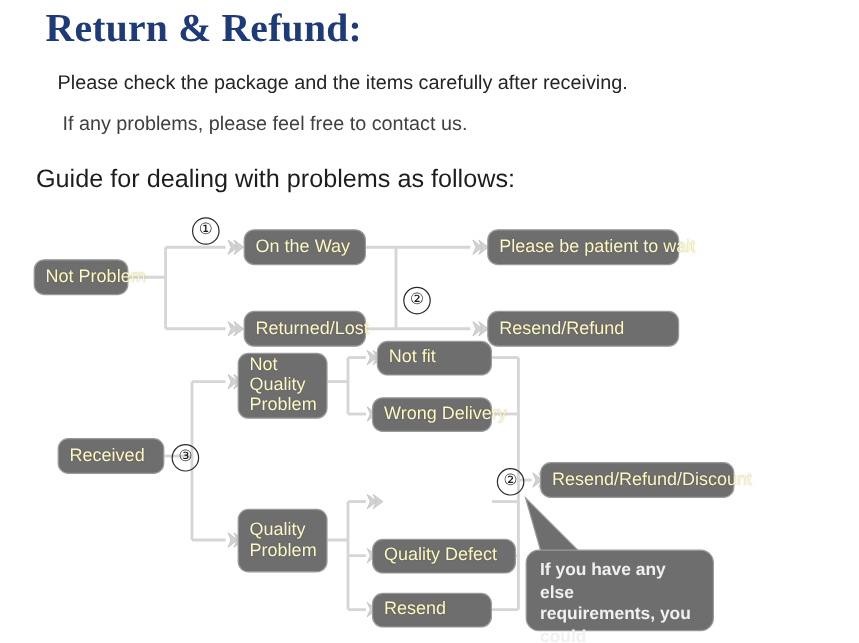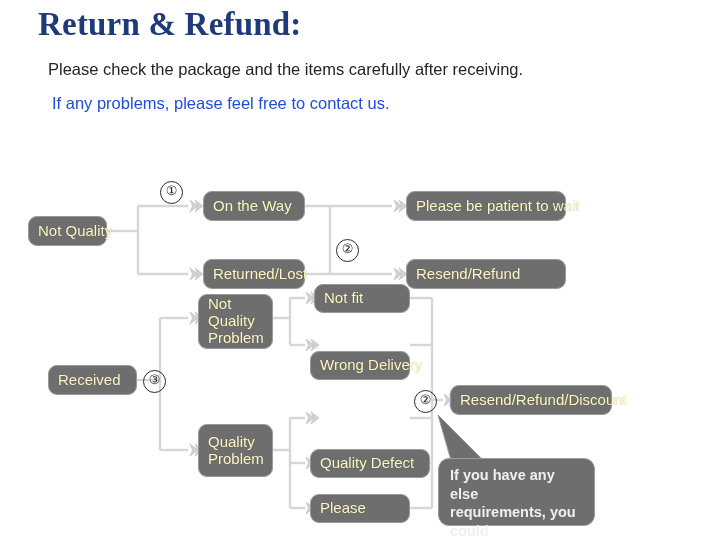--- a/index.html
+++ b/index.html
@@ -15,21 +15,21 @@
     font-family:"Liberation Serif","DejaVu Serif",serif;
     font-weight:bold;font-size:33px;letter-spacing:.2px;
     color:#1f3a78;white-space:nowrap;line-height:1;
   }
   .sub1{
     position:absolute;left:48px;top:60px;
     font-size:16.5px;color:#242424;white-space:nowrap;
   }
   .sub2{
     position:absolute;left:52px;top:94px;
-    font-size:16.5px;color:#1d4ed8;white-space:nowrap;
+    font-size:16.5px;color:#404040;white-space:nowrap;
   }
   .guide{
     position:absolute;left:30px;top:138px;
     font-size:21px;color:#1d1d1d;white-space:nowrap;
   }
 
   
   #chart{position:absolute;left:0;top:178px;width:716px;height:358px;}
   #wires{position:absolute;left:0;top:0;width:716px;height:358px;}
 
@@ -61,20 +61,21 @@
   .bubble-tail{position:absolute;}
 </style>
 </head>
 <body>
 
 <div id="root">
 
   <div class="title">Return &amp; Refund:</div>
   <div class="sub1">Please check the package and the items carefully after receiving.</div>
   <div class="sub2">If any problems, please feel free to contact us.</div>
+  <div class="guide">Guide for dealing with problems as follows:</div>
 
   <div id="chart">
 
     <svg id="wires" viewBox="0 0 716 358">
       <defs>
         <g id="chev">
           <path d="M0,-6 L8,0 L0,6 L2.6,0 Z" fill="#d2d2d2" stroke="#c2c2c2" stroke-width="0.7"></path>
           <path d="M5,-6 L13,0 L5,6 L7.6,0 Z" fill="#d2d2d2" stroke="#c2c2c2" stroke-width="0.7"></path>
         </g>
       </defs>
@@ -127,47 +128,47 @@
         <use href="#chev" x="190" y="272"></use>
         <use href="#chev" x="306" y="120"></use>
         <use href="#chev" x="306" y="167"></use>
         <use href="#chev" x="306" y="240"></use>
         <use href="#chev" x="306" y="285"></use>
         <use href="#chev" x="306" y="330"></use>
         <use href="#chev" x="444" y="222"></use>
       </g>
     </svg>
 
-    <div class="node" style="left:28px;top:38px;width:79px;height:30px;">Not Quality</div>
+    <div class="node" style="left:28px;top:38px;width:79px;height:30px;">Not Problem</div>
 
     <div class="node" style="left:203px;top:13px;width:102px;height:30px;">On the Way</div>
 
     <div class="node" style="left:203px;top:81px;width:102px;height:30px;">Returned/Lost</div>
 
     <div class="node" style="left:406px;top:13px;width:160px;height:30px;">Please be patient to wait</div>
 
     <div class="node" style="left:406px;top:81px;width:160px;height:30px;">Resend/Refund</div>
 
     <div class="node" style="left:48px;top:187px;width:89px;height:30px;">Received</div>
 
     <div class="node multi" style="left:198px;top:116px;width:75px;height:55px;">Not
 Quality
 Problem</div>
 
     <div class="node multi" style="left:198px;top:246px;width:75px;height:53px;">Quality
 Problem</div>
 
     <div class="node" style="left:314px;top:106px;width:96px;height:29px;">Not fit</div>
 
-    <div class="node" style="left:310px;top:153px;width:100px;height:29px;margin-top:20px;">Wrong Delivery</div>
+    <div class="node" style="left:310px;top:153px;width:100px;height:29px;">Wrong Delivery</div>
 
 
     <div class="node" style="left:310px;top:271px;width:120px;height:29px;">Quality Defect</div>
 
-    <div class="node" style="left:310px;top:316px;width:100px;height:29px;">Please</div>
+    <div class="node" style="left:310px;top:316px;width:100px;height:29px;">Resend</div>
 
     <div class="node" style="left:450px;top:207px;width:162px;height:30px;">Resend/Refund/Discount</div>
 
     <div class="numbadge" style="left:160px;top:3px;">①</div>
     <div class="numbadge" style="left:336px;top:61px;">②</div>
     <div class="numbadge" style="left:143px;top:192px;">③</div>
     <div class="numbadge" style="left:414px;top:212px;">②</div>
 
     <svg class="bubble-tail" style="left:436px;top:235px;width:70px;height:70px;" viewBox="0 0 70 70">
       <path d="M2,2 L48,48 L40,60 L18,58 Z" fill="#6e6e6e" stroke="#9a9a9a" stroke-width="1"></path>

